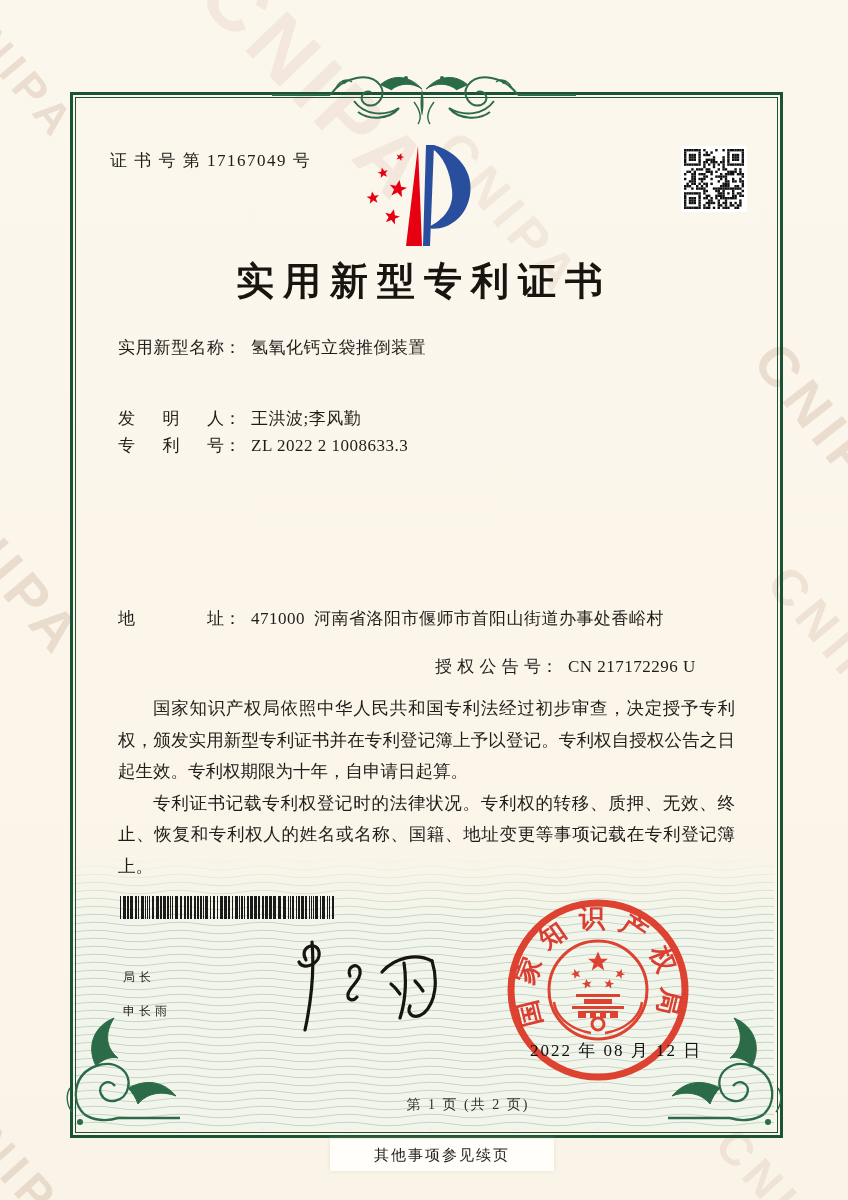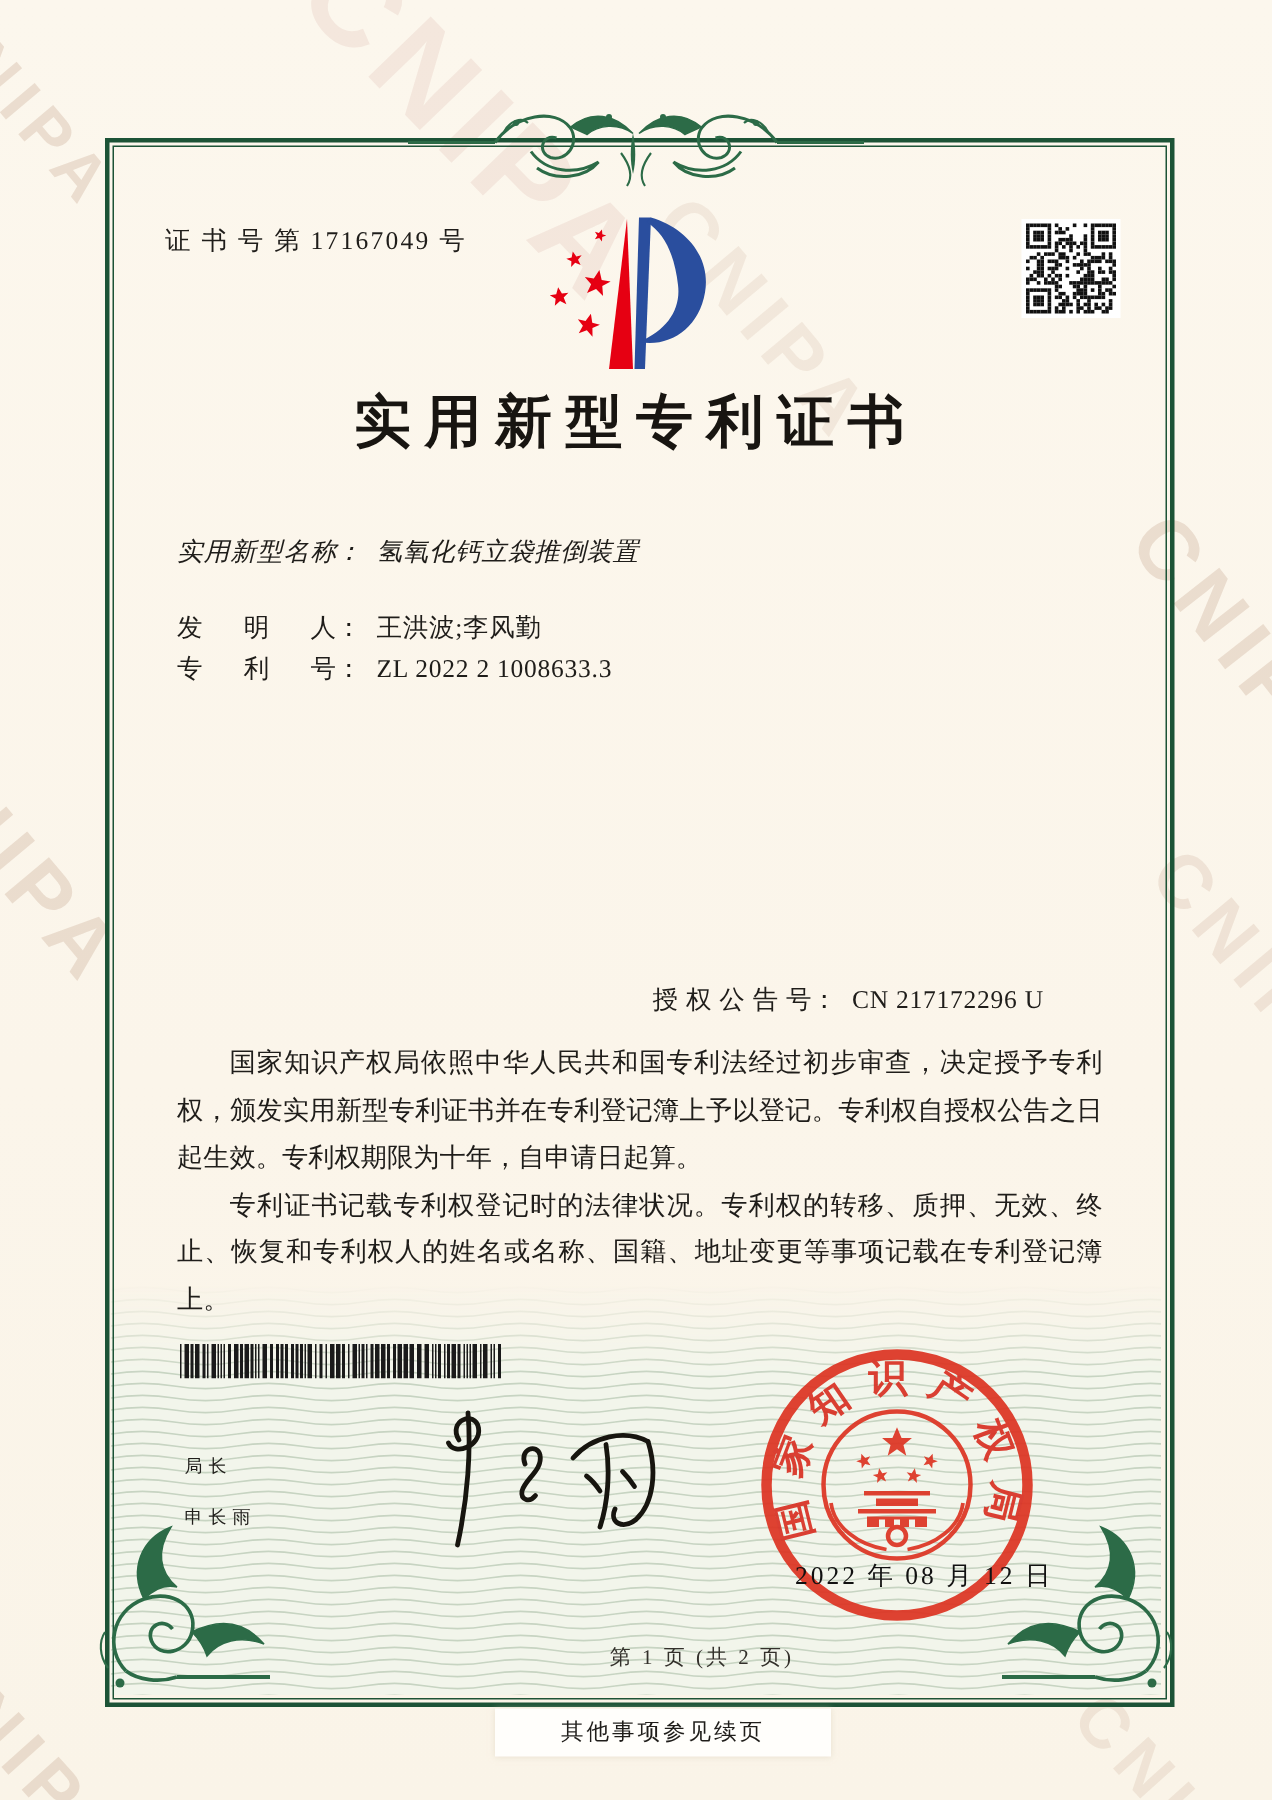--- a/index.html
+++ b/index.html
@@ -419,28 +419,31 @@
         <rect x="36.6" y="60.599999999999994" width="2.4" height="2.4" fill="#111"></rect>
         <rect x="41.4" y="60.599999999999994" width="2.4" height="2.4" fill="#111"></rect>
         <rect x="43.8" y="60.599999999999994" width="2.4" height="2.4" fill="#111"></rect>
         <rect x="46.199999999999996" y="60.599999999999994" width="2.4" height="2.4" fill="#111"></rect>
         <rect x="53.4" y="60.599999999999994" width="2.4" height="2.4" fill="#111"></rect>
         <rect x="55.8" y="60.599999999999994" width="2.4" height="2.4" fill="#111"></rect>
       </svg></div>
 
   <div class="title">实用新型专利证书</div>
 
-  <div class="frow" style="top:356px;font-style:italic;">
+  <div class="frow" style="top:336px;">
     <span class="flabel">实用新型名称</span><span class="fcolon">：</span><span class="fval">氢氧化钙立袋推倒装置</span>
   </div>
   <div class="frow" style="top:407px;">
     <span class="flabel">发明人</span><span class="fcolon">：</span><span class="fval">王洪波;李风勤</span>
   </div>
   <div class="frow" style="top:434px;">
     <span class="flabel">专利号</span><span class="fcolon">：</span><span class="fval">ZL 2022 2 1008633.3</span>
+  </div>
+  <div class="frow" style="top:607px;">
+    <span class="flabel">地址</span><span class="fcolon">：</span><span class="fval">471000 河南省洛阳市偃师市首阳山街道办事处香峪村</span>
   </div>
   <div class="frow" style="top:655px;left:435px;">
     <span class="flabel">授权公告号</span><span class="fcolon">：</span><span class="fval">CN 217172296 U</span>
   </div>
 
   <div class="paras">
     <p>国家知识产权局依照中华人民共和国专利法经过初步审查，决定授予专利权，颁发实用新型专利证书并在专利登记簿上予以登记。专利权自授权公告之日起生效。专利权期限为十年，自申请日起算。</p>
     <p>专利证书记载专利权登记时的法律状况。专利权的转移、质押、无效、终止、恢复和专利权人的姓名或名称、国籍、地址变更等事项记载在专利登记簿上。</p>
   </div>
 

